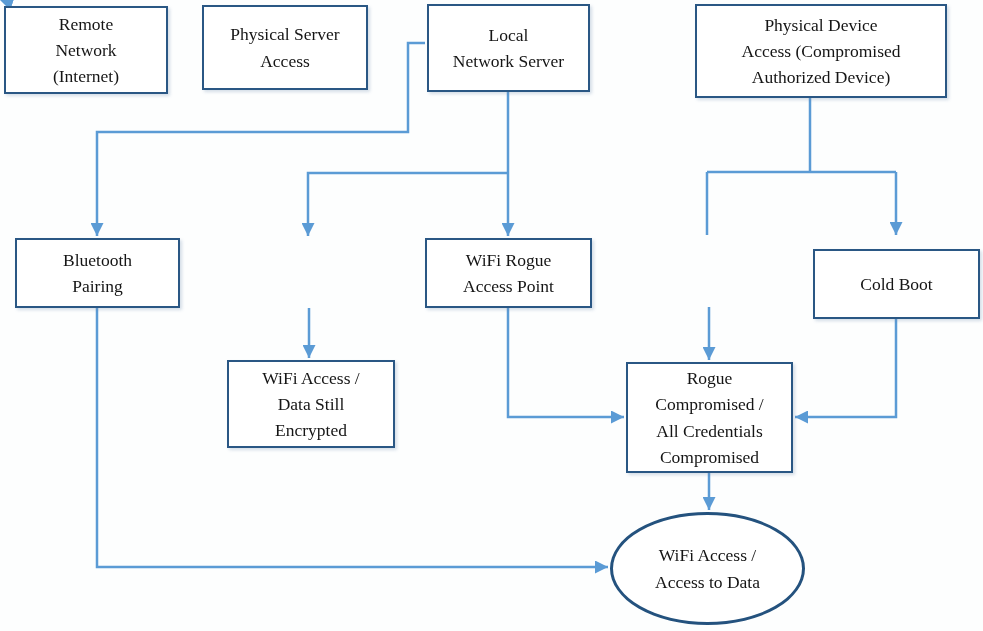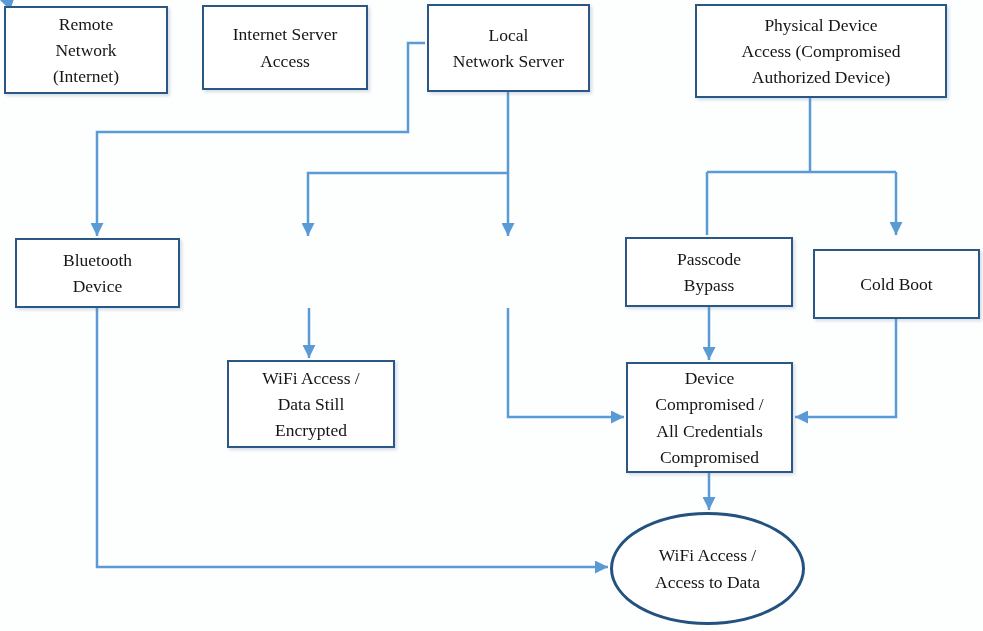--- a/index.html
+++ b/index.html
@@ -71,52 +71,52 @@
 
     <path class="edge" d="M97,308 V567 H608" marker-end="url(#arrow)"></path>
   </svg>
 
   <div class="node" style="left:4px;top:6px;width:164px;height:88px">
     <span>Remote
 Network
 (Internet)</span>
   </div>
   <div class="node" style="left:202px;top:5px;width:166px;height:85px">
-    <span>Internet Server
+    <span>Physical Server
 Access</span>
   </div>
   <div class="node" style="left:427px;top:4px;width:163px;height:88px">
     <span>Local
 Network Server</span>
   </div>
   <div class="node" style="left:695px;top:4px;width:252px;height:94px">
     <span>Physical Device
 Access (Compromised
 Authorized Device)</span>
   </div>
 
   <div class="node" style="left:15px;top:238px;width:165px;height:70px">
     <span>Bluetooth
-Device</span>
+Pairing</span>
   </div>
-  <div class="node" style="left:625px;top:237px;width:168px;height:70px">
-    <span>Passcode
-Bypass</span>
+  <div class="node" style="left:425px;top:238px;width:167px;height:70px">
+    <span>WiFi Rogue
+Access Point</span>
   </div>
   <div class="node" style="left:813px;top:249px;width:167px;height:70px">
     <span>Cold Boot</span>
   </div>
 
   <div class="node" style="left:227px;top:360px;width:168px;height:88px">
     <span>WiFi Access /
 Data Still
 Encrypted</span>
   </div>
   <div class="node" style="left:626px;top:362px;width:167px;height:111px">
-    <span>Device
+    <span>Rogue
 Compromised /
 All Credentials
 Compromised</span>
   </div>
 
   <div class="node ellipse" style="left:610px;top:512px;width:195px;height:113px">
     <span>WiFi Access /
 Access to Data</span>
   </div>
 

